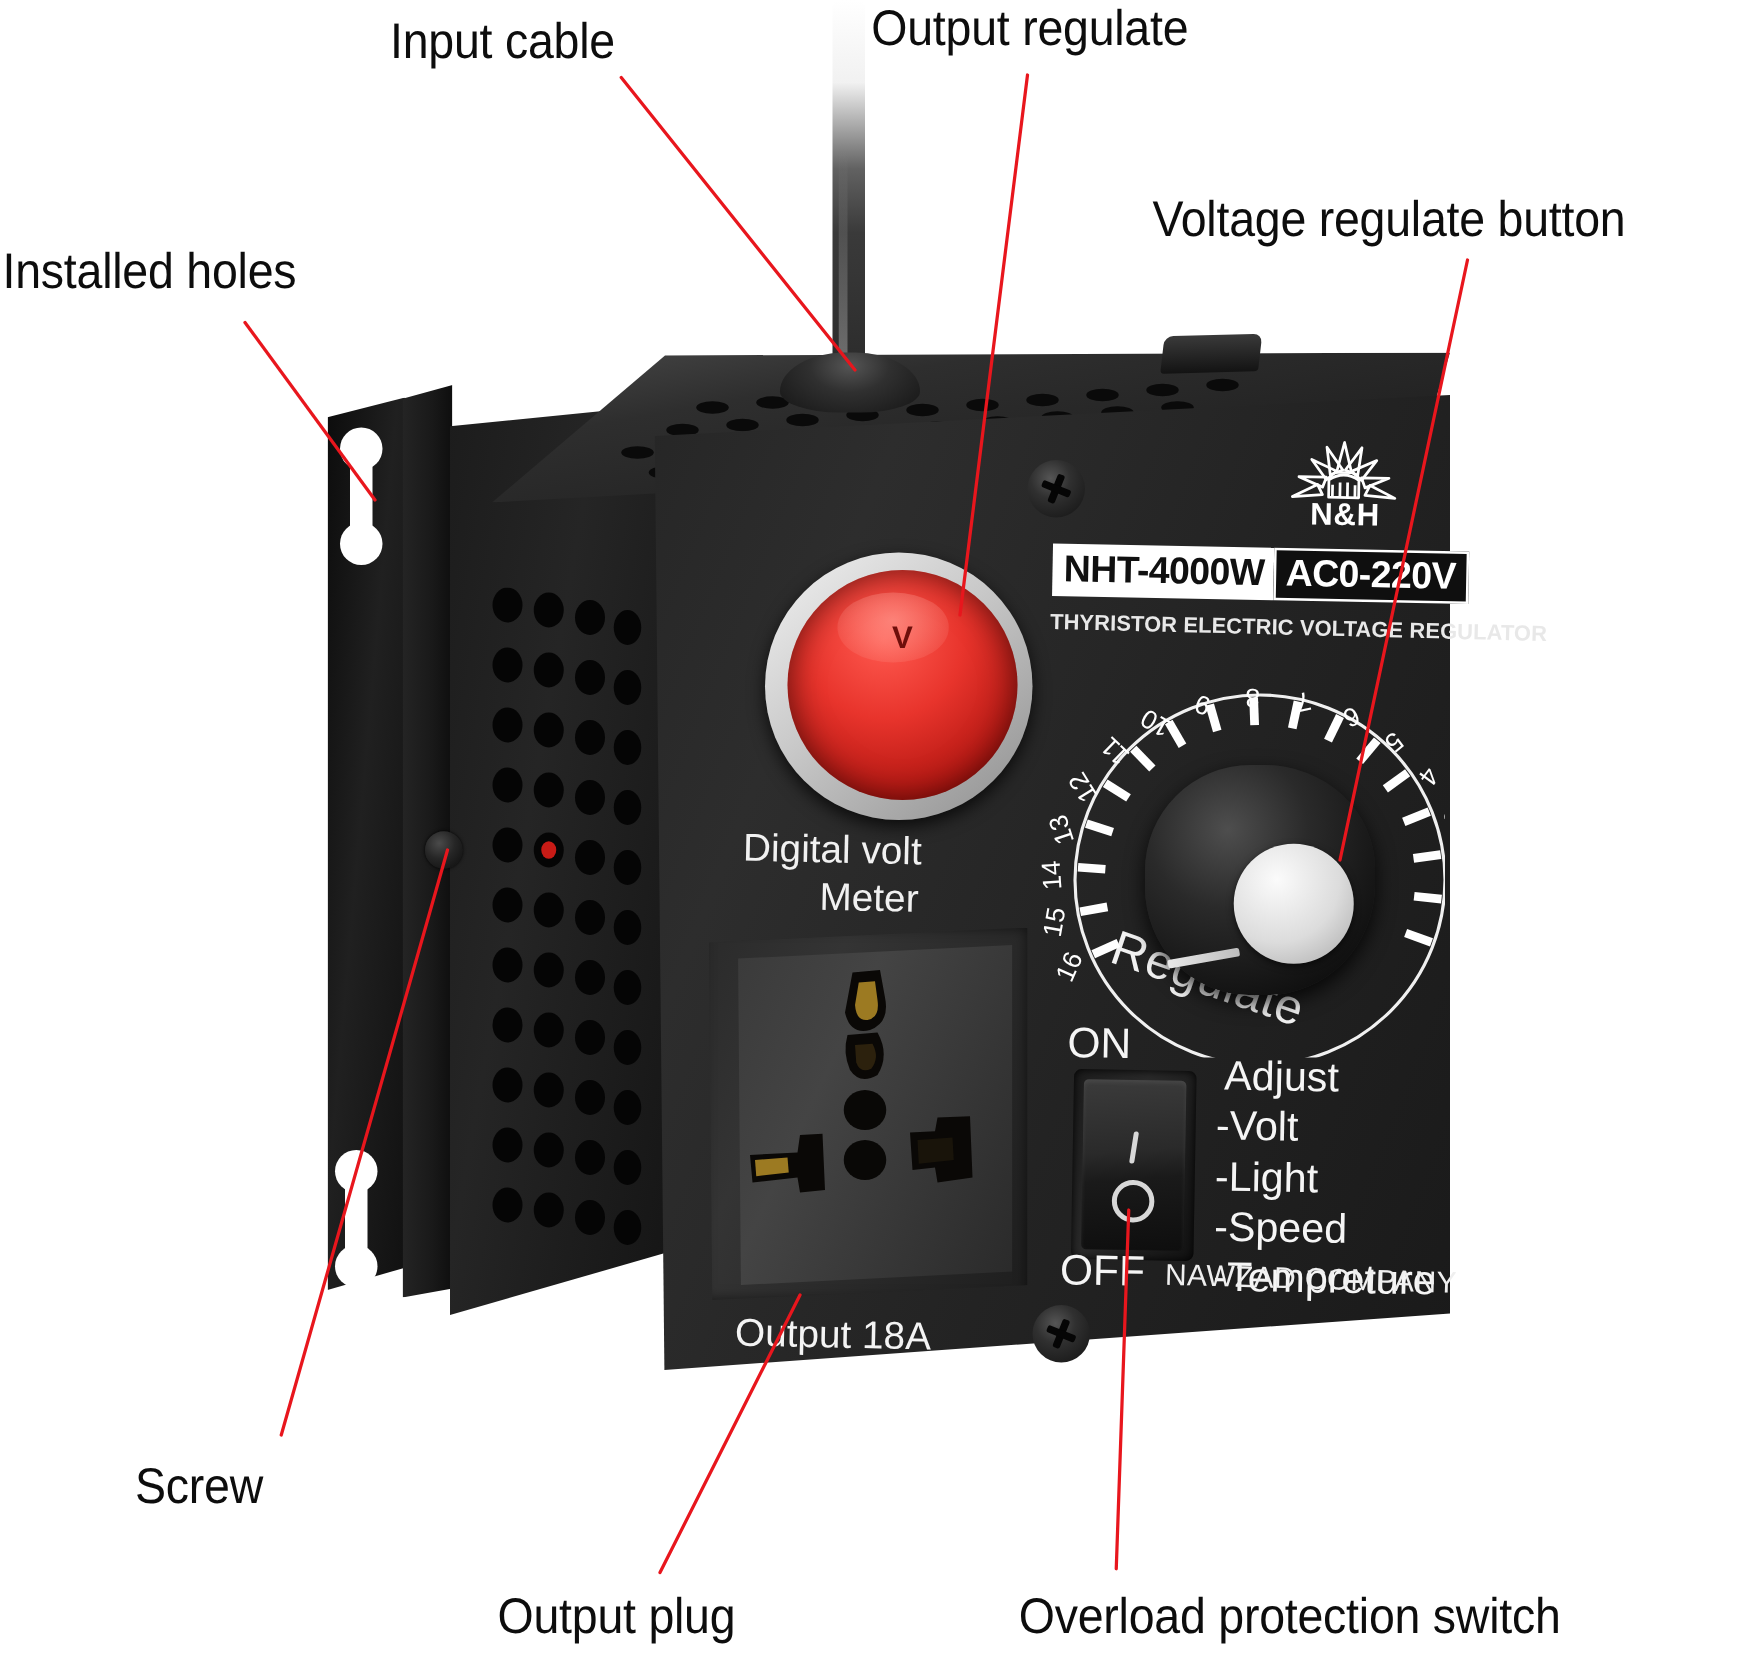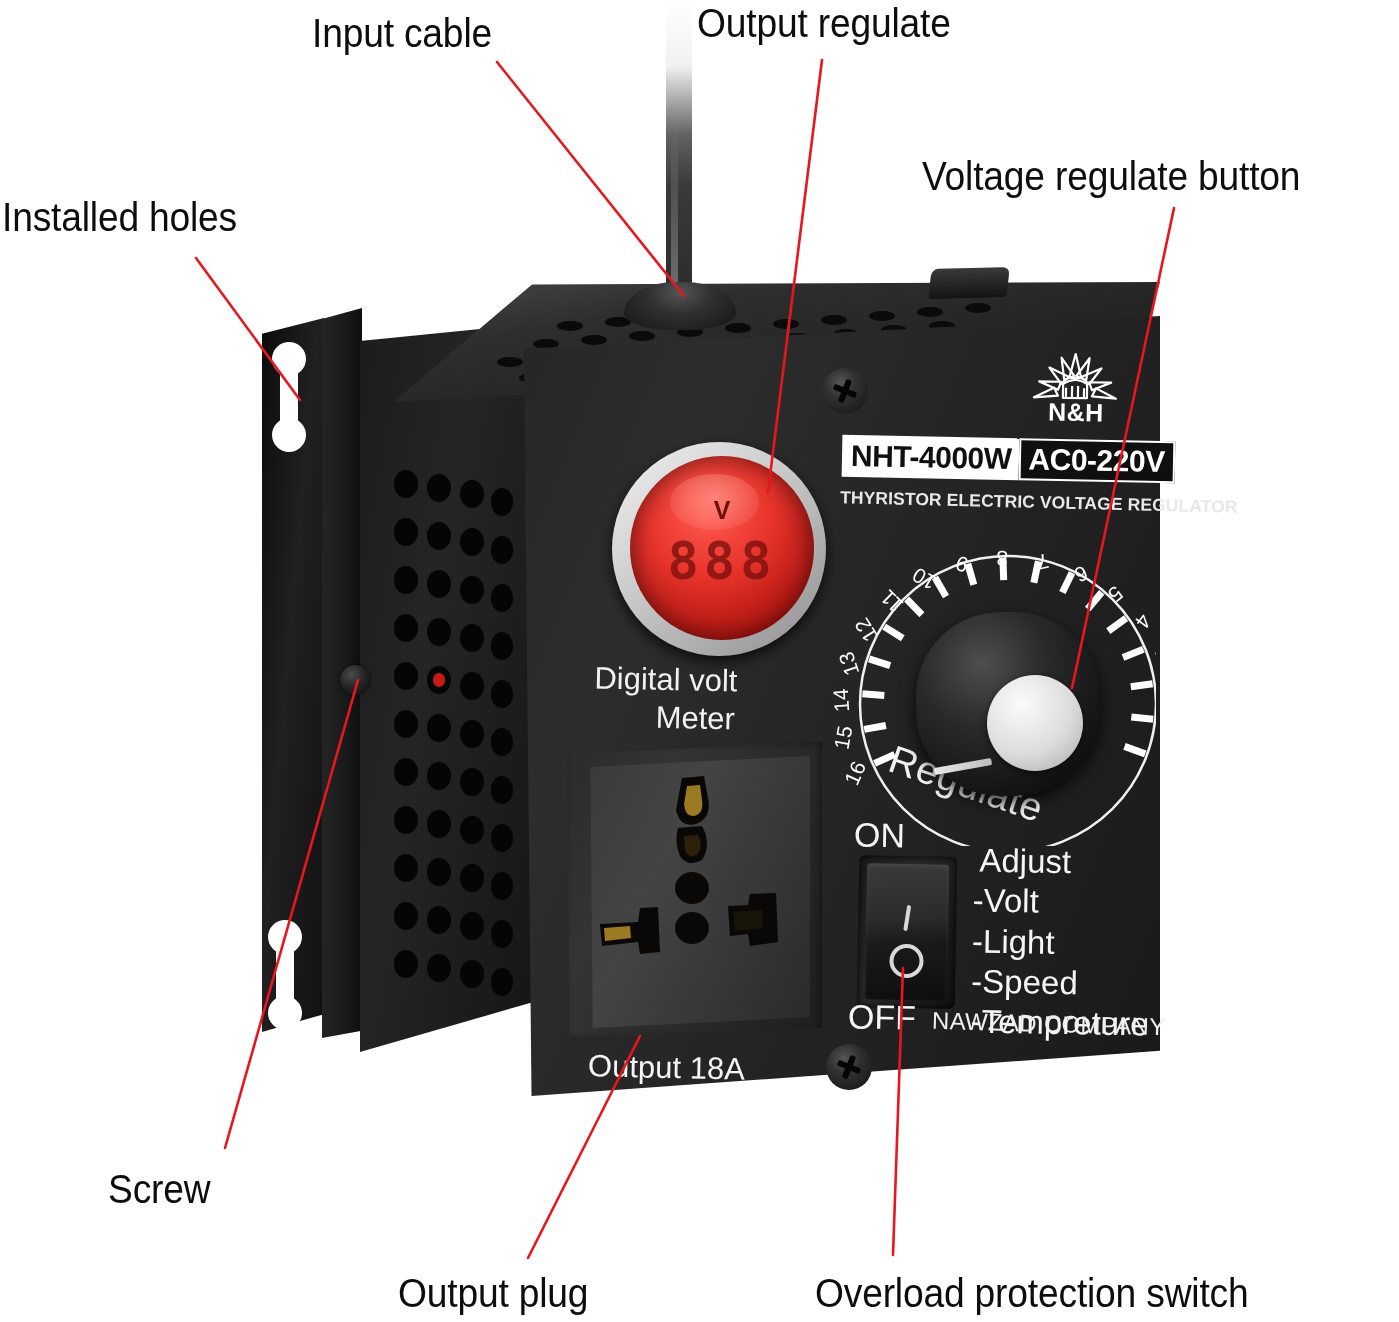--- a/index.html
+++ b/index.html
@@ -708,21 +708,20 @@
     <div id="model-plate">
       <div id="model-code">NHT-4000W</div>
       <div id="model-voltage">AC0-220V</div>
     </div>
     <div id="model-subtitle">THYRISTOR ELECTRIC VOLTAGE REGULATOR</div>
 
     <div id="voltmeter">
       <div id="voltmeter-lens">
         <div id="voltmeter-gloss"></div>
         <div id="volt-symbol">V</div>
-        <div id="volt-digits">888</div>
       </div>
     </div>
     <div id="voltmeter-label">
       <span>Digital volt</span>
       <span class="vm-l2">Meter</span>
     </div>
 
     <div id="dial-wrap">
       <svg id="dial-svg" width="350" height="330" viewBox="0 0 350 330">
         <circle cx="202" cy="188" r="148" fill="none" stroke="#f0f0f0" stroke-width="2.5"></circle>

